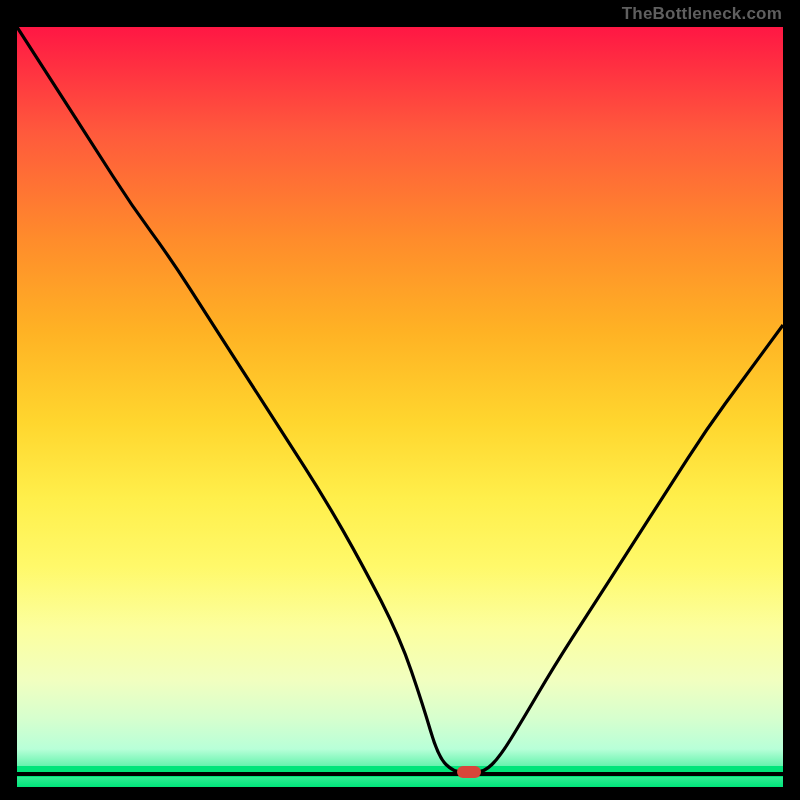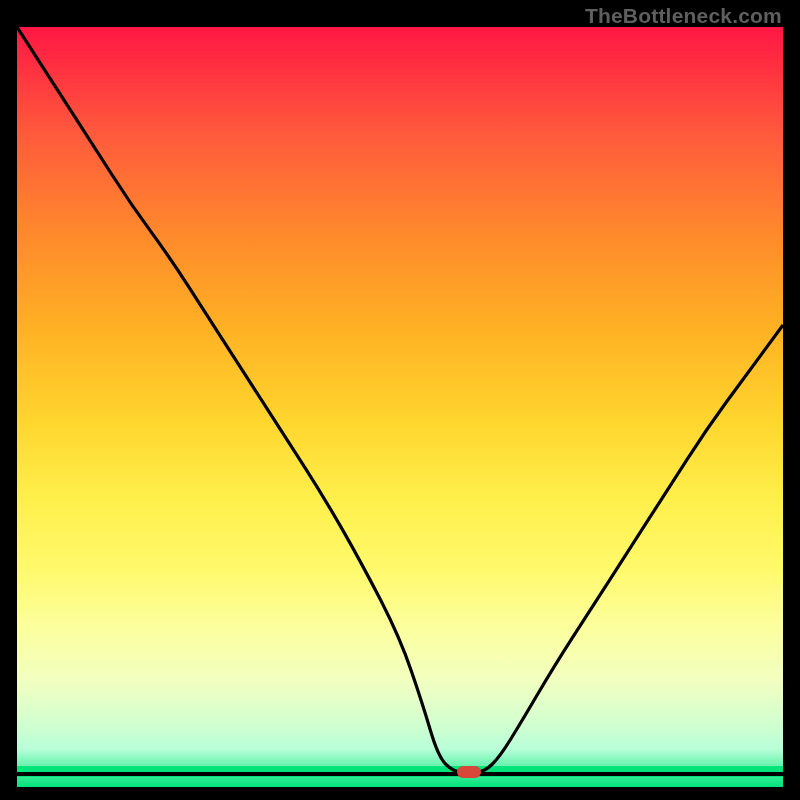--- a/index.html
+++ b/index.html
@@ -24,21 +24,21 @@
     left: 0;
     top: 0;
     width: 766px;
     height: 760px;
   }
   .watermark {
     position: absolute;
     top: 4px;
     right: 18px;
     color: #5f5f5f;
-    font-size: 21px;
+    font-size: 17px;
     font-weight: 600;
     letter-spacing: 0.2px;
   }
   .marker {
     position: absolute;
     background: #d9463a;
     border-radius: 7px;
   }
 </style>
 </head>

